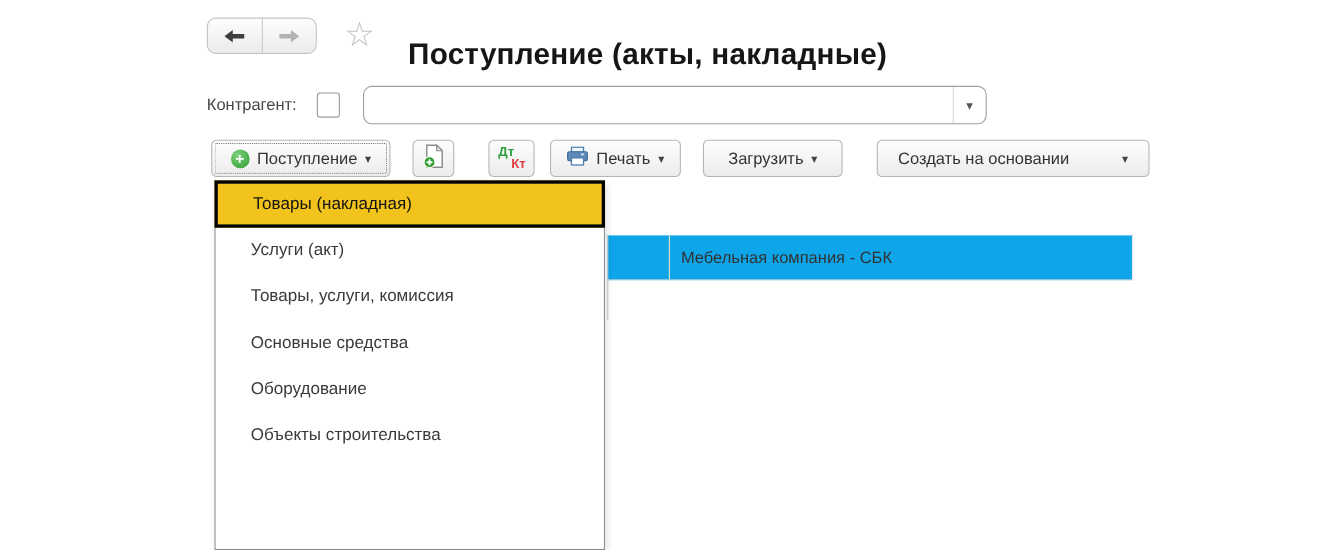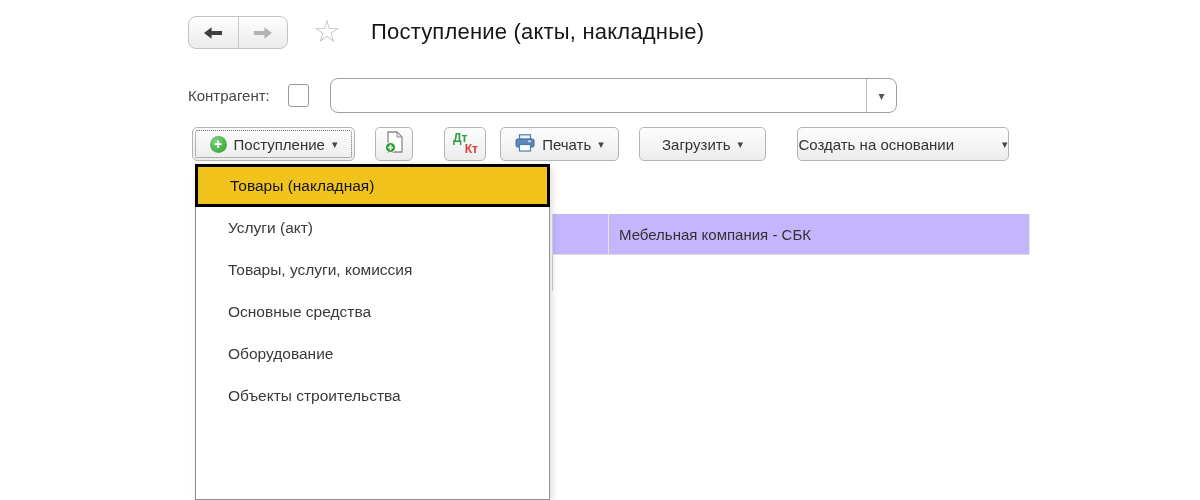--- a/index.html
+++ b/index.html
@@ -21,21 +21,21 @@
   }
   .nav-btn + .nav-btn { border-left:1px solid #c9c9c9; }
   .nav-btn.fwd { color:#b3b3b3; }
   .nav-btn svg { display:block; }
 
   .star {
     position:absolute; left:313px; top:15px; font-size:31px; line-height:34px;
     color:#c2c2c2; cursor:pointer; user-select:none;
   }
   .page-title {
-    position:absolute; left:371px; top:19px; font-size:22px; font-weight:normal;
+    position:absolute; left:371px; top:34px; font-size:27px; font-weight:bold;
     color:#161616; letter-spacing:.2px; white-space:nowrap;
   }
 
   
   .filter-label { position:absolute; left:188px; top:87px; font-size:15px; color:#474747; }
   .filter-checkbox {
     position:absolute; left:288px; top:84px; width:21px; height:23px;
     border:1px solid #9a9a9a; border-radius:3px; background:#fff; cursor:pointer;
   }
   .combo {
@@ -59,21 +59,21 @@
     background:linear-gradient(#fdfdfd,#ececec);
     display:flex; align-items:center; justify-content:center; gap:7px;
     font:15px "Liberation Sans", sans-serif; color:#333; cursor:pointer;
     white-space:nowrap;
   }
   #btn-receipt { left:192px; width:163px; outline:1px dotted #707070; outline-offset:-4px; }
   #btn-newdoc  { left:375px; width:38px; }
   #btn-dtkt    { left:444px; width:42px; }
   #btn-print   { left:500px; width:119px; }
   #btn-load    { left:639px; width:127px; }
-  #btn-create  { left:797px; width:212px;gap:48px; }
+  #btn-create  { left:797px; width:248px;gap:48px; }
 
   .plus-circle {
     width:17px; height:17px; border-radius:50%; flex:0 0 17px;
     background:radial-gradient(circle at 35% 30%, #7dd17d, #2e9b2e);
     color:#fff; font-size:14px; font-weight:bold; line-height:16px; text-align:center;
   }
   .dd-arrow { font-size:11px; color:#444; }
 
   .dtkt-wrap { position:relative; width:100%; height:100%; }
   .dt-label { position:absolute; left:8px; top:3px;  color:#2e9e3f; font-size:12px; font-weight:bold; }
@@ -81,21 +81,21 @@
 
   
   .doc-table { position:absolute; left:552px; top:214px; width:478px; z-index:1; }
   .thead {
     display:flex; height:39px; background:#f0f0f0;
     border:1px solid #c9c9c9; border-top-color:#a0a0a0;
   }
   .th-flag { width:56px; border-right:1px solid #d2d2d2; }
   .th-cp { flex:1; display:flex; align-items:center; padding-left:10px; font-size:15px; color:#4d4d4d; }
   .trow {
-    display:flex; height:41px; background:#c4b5fd;
+    display:flex; height:41px; background:#0ea5e9;
     border-left:1px solid #d9d9d9; border-right:1px solid #e6e6e6;
     border-bottom:1px solid #dcdcdc; cursor:pointer;
   }
   .td-flag { width:56px; border-right:1px solid #ece3c0; }
   .td-cp { flex:1; display:flex; align-items:center; padding-left:10px; font-size:15px; color:#323232; }
   .tbody-empty { height:36px; border-left:1px solid #cfcfcf; background:#fff; }
 
   
   .menu {
     position:absolute; left:195px; top:164px; width:355px; height:336px;

